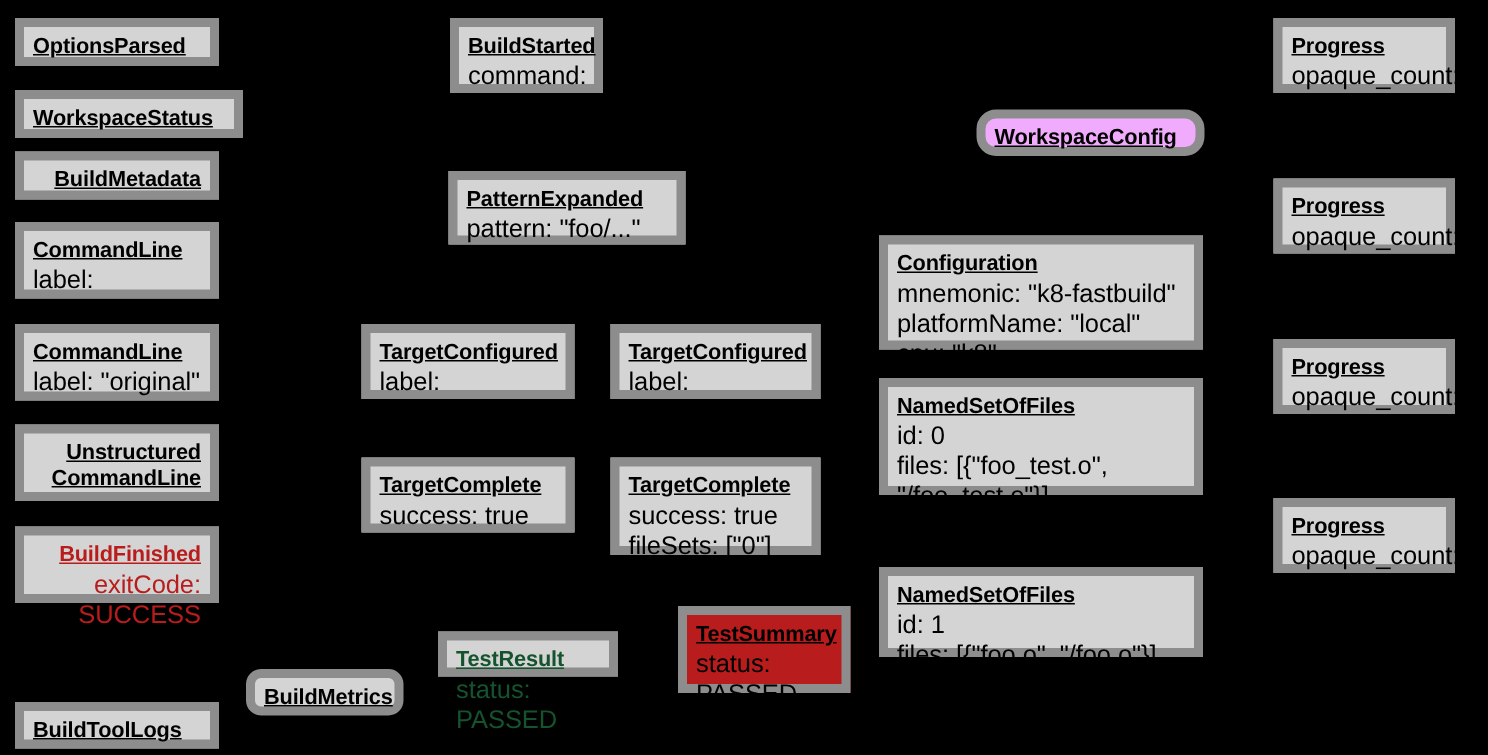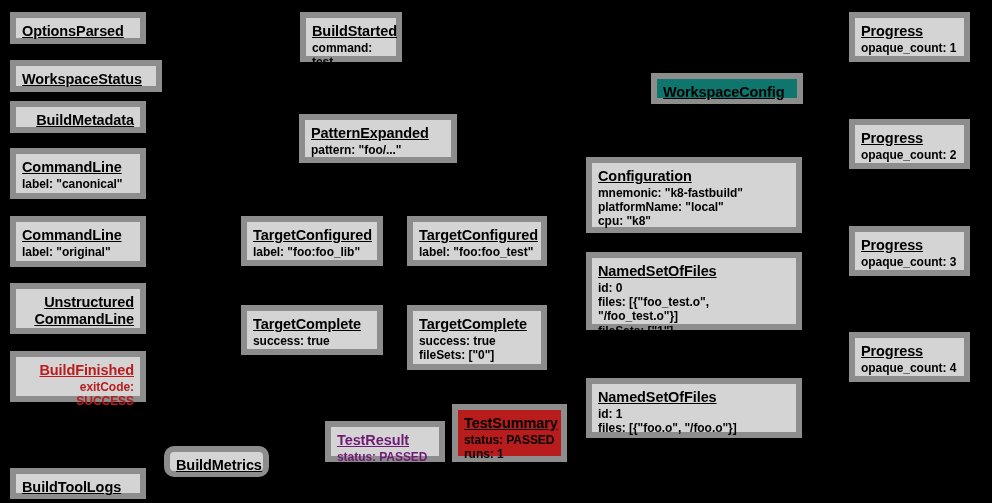--- a/index.html
+++ b/index.html
@@ -32,22 +32,22 @@
     font-size: 14.5px;
     font-weight: bold;
     text-decoration: underline;
     text-underline-offset: 1px;
     letter-spacing: -0.1px;
     white-space: pre-line;
     margin-bottom: 1px;
   }
   .node-fields {
     display: block;
-    font-size: 12px;
-    font-weight: bold;
+    font-size: 17px;
+    font-weight: normal;
     white-space: pre-line;
     letter-spacing: -0.05px;
   }
   .node-fields:empty {
     display: none;
   }
 </style>
 </head>
 <body>
 
@@ -101,30 +101,30 @@
     </div>
     <div class="node" style="left: 241px; top: 305px; width: 142px; height: 50px; background: rgb(212, 212, 212); border-color: rgb(141, 141, 141); color: rgb(0, 0, 0);">
       <span class="node-title">TargetComplete</span>
       <span class="node-fields">success: true</span>
     </div>
     <div class="node" style="left: 407px; top: 305px; width: 140px; height: 65px; background: rgb(212, 212, 212); border-color: rgb(141, 141, 141); color: rgb(0, 0, 0);">
       <span class="node-title">TargetComplete</span>
       <span class="node-fields">success: true
 fileSets: ["0"]</span>
     </div>
-    <div class="node" style="left: 325px; top: 421px; width: 120px; height: 41px; background: rgb(212, 212, 212); border-color: rgb(141, 141, 141); color: #701a75;">
+    <div class="node" style="left: 292px; top: 421px; width: 120px; height: 30px; background: rgb(212, 212, 212); border-color: rgb(141, 141, 141); color: #14532d;">
       <span class="node-title">TestResult</span>
       <span class="node-fields">status: PASSED</span>
     </div>
     <div class="node" style="left: 440px; top: 404px; width: 115px; height: 58px; background: #b91c1c; border-color: rgb(141, 141, 141); color: rgb(0, 0, 0); margin-left: 12px;">
       <span class="node-title">TestSummary</span>
       <span class="node-fields">status: PASSED
 runs: 1</span>
     </div>
-    <div class="node" style="left: 651px; top: 73px; width: 152px; height: 31px; background: #0f766e; border-color: rgb(141, 141, 141); color: rgb(0, 0, 0);">
+    <div class="node" style="left: 651px; top: 73px; width: 152px; height: 31px; background: #f0abfc; border-color: rgb(141, 141, 141); color: rgb(0, 0, 0); border-radius: 13px;">
       <span class="node-title">WorkspaceConfig</span>
     </div>
     <div class="node" style="left: 586px; top: 157px; width: 216px; height: 76px; background: rgb(212, 212, 212); border-color: rgb(141, 141, 141); color: rgb(0, 0, 0);">
       <span class="node-title">Configuration</span>
       <span class="node-fields">mnemonic: "k8-fastbuild"
 platformName: "local"
 cpu: "k8"</span>
     </div>
     <div class="node" style="left: 586px; top: 252px; width: 216px; height: 78px; background: rgb(212, 212, 212); border-color: rgb(141, 141, 141); color: rgb(0, 0, 0);">
       <span class="node-title">NamedSetOfFiles</span>

